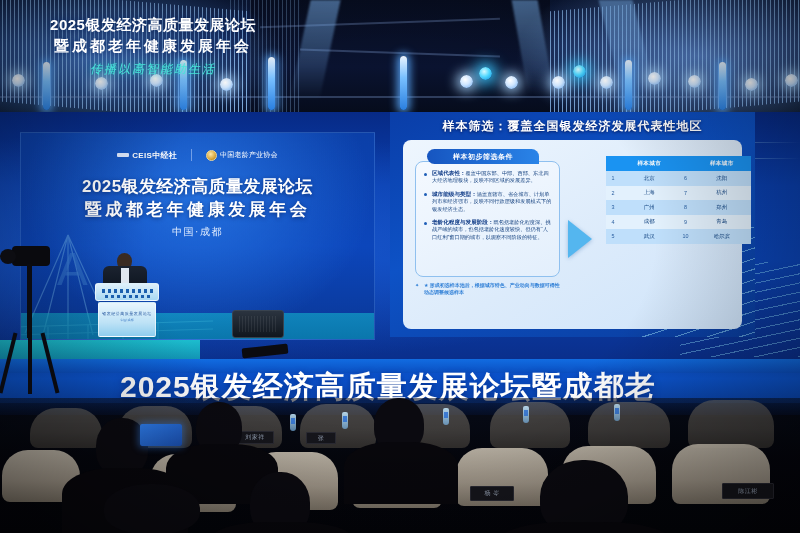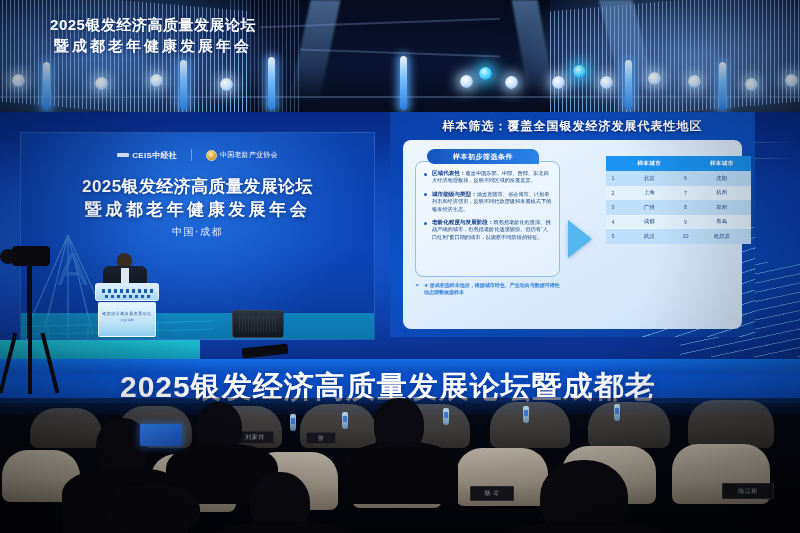--- a/index.html
+++ b/index.html
@@ -402,20 +402,21 @@
     <div class="spotlamp" style="left:688px;top:75px;"></div>
     <div class="spotlamp" style="left:745px;top:78px;"></div>
     <div class="spotlamp" style="left:785px;top:74px;"></div>
     <div class="spotlamp" style="left:95px;top:77px;"></div>
     <div class="spotlamp" style="left:150px;top:74px;"></div>
     <div class="spotlamp" style="left:220px;top:78px;"></div>
 
     <div class="hang-banner">
       <div class="l1">2025银发经济高质量发展论坛</div>
       <div class="l2">暨成都老年健康发展年会</div>
+      <div class="l3">传播以高智能助生活</div>
     </div>
   </div>
 
   <div class="backwall">
     <div class="wall-streak" style="left:600px;top:30px;width:200px;"></div>
     <div class="wall-streak" style="left:620px;top:46px;width:180px;"></div>
     <div class="wall-fan"></div>
   </div>
 
   <div class="screen-left">

